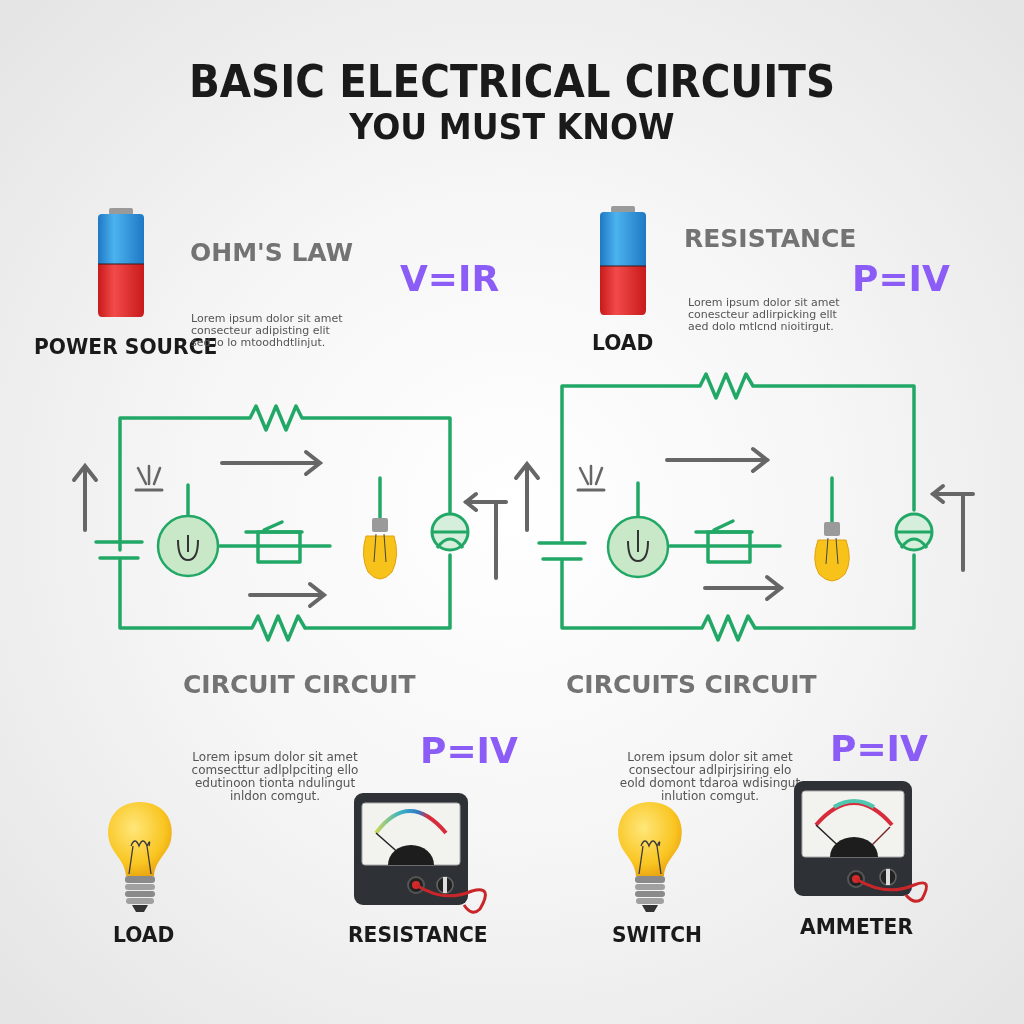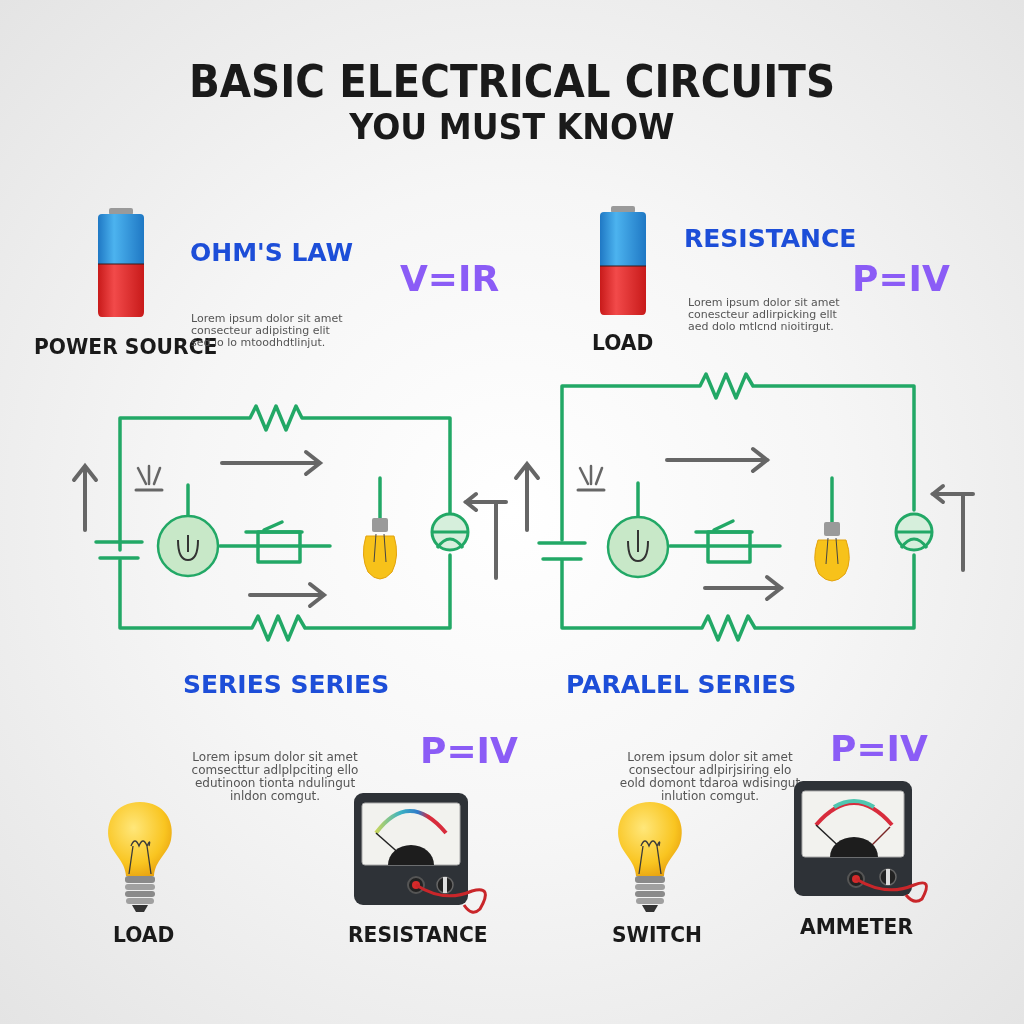--- a/index.html
+++ b/index.html
@@ -3,21 +3,21 @@
 <meta charset="utf-8">
 <style>
   html,body{margin:0;padding:0;}
   body{width:1024px;height:1024px;overflow:hidden;position:relative;
     background:radial-gradient(ellipse at 50% 50%, #ffffff 0%, #f6f6f6 45%, #e4e4e4 100%);
     font-family:"DejaVu Sans","Liberation Sans",sans-serif;color:#111;}
   .abs{position:absolute;}
   .title{left:0;width:1024px;text-align:center;font-weight:bold;color:#1a1a1a;letter-spacing:0px;}
   .t1{top:56px;font-size:44px;transform:scaleX(0.92);}
   .t2{top:106px;font-size:36px;transform:scaleX(0.92);}
-  .head{font-weight:bold;font-size:25px;color:#1d4ed8;white-space:nowrap;}
+  .head{font-weight:bold;font-size:25px;color:#737373;white-space:nowrap;}
   .lorem{font-size:11px;line-height:12px;color:#555;white-space:pre-line;margin-top:37px;}
   .eq{font-weight:bold;font-size:36px;color:#8b5cf6;white-space:nowrap;}
   .label{font-weight:bold;font-size:22px;color:#1a1a1a;white-space:nowrap;transform:scaleX(0.92);transform-origin:left center;}
   .center{text-align:center;}
   svg{position:absolute;overflow:visible;}
 </style>
 </head>
 <body>
 
 <div class="abs title t1">BASIC ELECTRICAL CIRCUITS</div>
@@ -136,28 +136,28 @@
       <line x1="86" y1="106" x2="86" y2="124" stroke-width="2.5"></line>
       <line x1="97" y1="108" x2="91" y2="124" stroke-width="2.5"></line>
   </g>
   <g>
     <rect x="319" y="162" width="16" height="14" rx="2" fill="#9a9a9a"></rect>
     <path d="M313 180 Q306 200 314 214 Q327 228 340 214 Q348 200 341 180 Z" fill="#f7c21a" stroke="#e3a30f" stroke-width="1"></path>
     <path d="M323 178 L321 204 M331 178 L333 204" stroke="#444" stroke-width="1" fill="none"></path>
   </g>
 </svg>
 
-<div class="abs head" style="left:183px;top:670px">SERIES SERIES</div>
+<div class="abs head" style="left:183px;top:670px">CIRCUIT CIRCUIT</div>
 <div class="abs lorem center" style="left:190px;top:714px;width:170px;font-size:12px;line-height:13px">Lorem ipsum dolor sit amet
 comsecttur adlplpciting ello
 edutinoon tionta ndulingut
 inldon comgut.</div>
 <div class="abs eq" style="left:420px;top:730px">P=IV</div>
 
-<div class="abs head" style="left:566px;top:670px">PARALEL SERIES</div>
+<div class="abs head" style="left:566px;top:670px">CIRCUITS CIRCUIT</div>
 <div class="abs lorem center" style="left:612px;top:714px;width:196px;font-size:12px;line-height:13px">Lorem ipsum dolor sit amet
 consectour adlpirjsiring elo
 eold domont tdaroa wdisingut
 inlution comgut.</div>
 <div class="abs eq" style="left:830px;top:728px">P=IV</div>
 
 <svg style="left:105px;top:800px" width="70" height="118" viewBox="0 0 70 118">
   <defs>
     <radialGradient id="bulbg" cx="0.4" cy="0.35" r="0.7">
         <stop offset="0" stop-color="#ffe77a"></stop>

